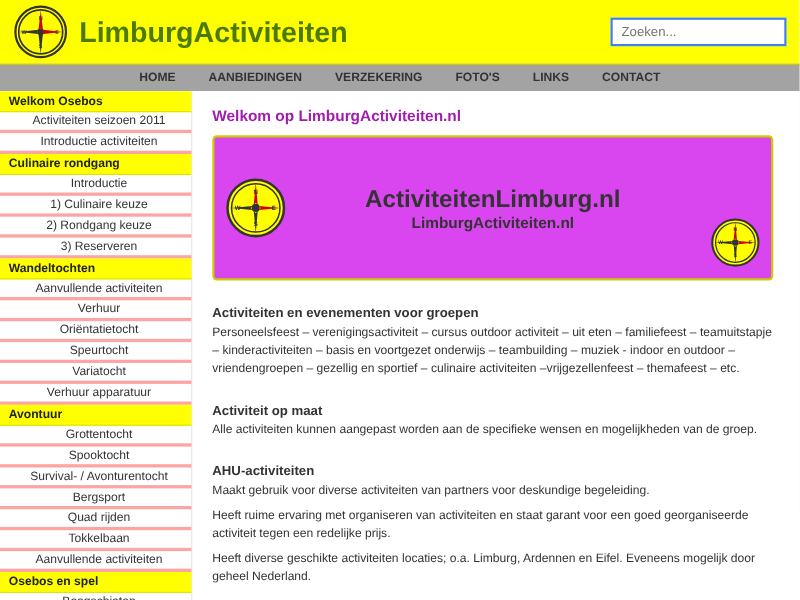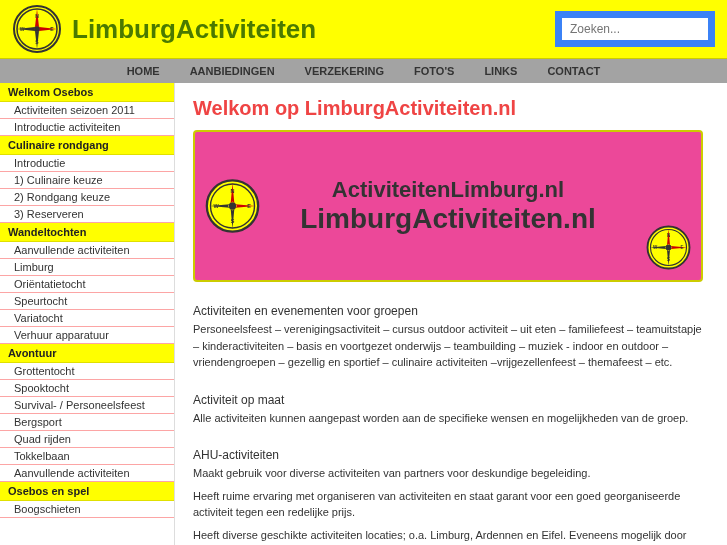--- a/index.html
+++ b/index.html
@@ -20,21 +20,21 @@
     #logo-compass {
       width: 50px;
       height: 50px;
     }
     #site-title {
       font-size: 26px;
       font-weight: bold;
       color: #4a7a00;
     }
     #search-box {
-      border: 7px solid #3b82f6;
+      border: 2px solid #3b82f6;
       padding: 4px 8px;
       font-size: 12px;
       width: 160px;
       color: #0f172a;
       background: white;
     }
 
     #nav-bar {
       background: #a3a3a3;
       border-top: 1px solid #cccc00;
@@ -70,58 +70,59 @@
       padding: 3px 8px;
       color: #222;
       border-bottom: 1px solid #e0e000;
     }
     .sidebar-link {
       display: block;
       padding: 2px 8px 2px 14px;
       color: #333;
       text-decoration: none;
       cursor: pointer;
-      border-bottom: 1px solid #fca5a5;
+      border-bottom: 3px solid #fca5a5;
+      text-align: center;
     }
 
     #content {
       flex: 1;
       padding: 14px 18px;
       background: white;
     }
     #content h1 {
-      font-size: 20px;
-      color: #ef4444;
+      font-size: 14px;
+      color: #a21caf;
       margin-bottom: 10px;
       font-weight: bold;
     }
     #banner-image {
       width: 100%;
       max-width: 510px;
-      height: 152px;
-      background: #ec4899;
+      height: 132px;
+      background: #d946ef;
       border: 2px solid #cccc00;
       border-radius: 4px;
       display: flex;
       align-items: center;
       justify-content: center;
       margin-bottom: 14px;
       position: relative;
       overflow: hidden;
     }
     #banner-text-block {
       text-align: center;
     }
     .banner-line1 {
       font-size: 22px;
       font-weight: bold;
       color: #333;
     }
     .banner-line2 {
-      font-size: 28px;
+      font-size: 14px;
       font-weight: bold;
       color: #333;
     }
     .banner-compass-left {
       position: absolute;
       left: 10px;
       top: 50%;
       transform: translateY(-50%);
       width: 55px;
       height: 55px;
@@ -133,21 +134,21 @@
       width: 45px;
       height: 45px;
     }
     #content p {
       font-size: 11px;
       color: #333;
       line-height: 1.5;
       margin-bottom: 6px;
     }
     .section-title {
-      font-weight: normal;
+      font-weight: bold;
       font-size: 12px;
       color: #333;
       margin-top: 22px;
       margin-bottom: 3px;
     }
   </style>
 </head>
 <body>
 
 <div id="header">
@@ -187,29 +188,29 @@
   <div class="sidebar-category">Welkom Osebos</div>
       <a class="sidebar-link">Activiteiten seizoen 2011</a>
       <a class="sidebar-link">Introductie activiteiten</a>
       <div class="sidebar-category">Culinaire rondgang</div>
       <a class="sidebar-link">Introductie</a>
       <a class="sidebar-link">1) Culinaire keuze</a>
       <a class="sidebar-link">2) Rondgang keuze</a>
       <a class="sidebar-link">3) Reserveren</a>
       <div class="sidebar-category">Wandeltochten</div>
       <a class="sidebar-link">Aanvullende activiteiten</a>
-      <a class="sidebar-link">Limburg</a>
+      <a class="sidebar-link">Verhuur</a>
       <a class="sidebar-link">Oriëntatietocht</a>
       <a class="sidebar-link">Speurtocht</a>
       <a class="sidebar-link">Variatocht</a>
       <a class="sidebar-link">Verhuur apparatuur</a>
       <div class="sidebar-category">Avontuur</div>
       <a class="sidebar-link">Grottentocht</a>
       <a class="sidebar-link">Spooktocht</a>
-      <a class="sidebar-link">Survival- / Personeelsfeest</a>
+      <a class="sidebar-link">Survival- / Avonturentocht</a>
       <a class="sidebar-link">Bergsport</a>
       <a class="sidebar-link">Quad rijden</a>
       <a class="sidebar-link">Tokkelbaan</a>
       <a class="sidebar-link">Aanvullende activiteiten</a>
       <div class="sidebar-category">Osebos en spel</div>
       <a class="sidebar-link">Boogschieten</a>
     </div>
 
   <div id="content">
     <h1>Welkom op LimburgActiviteiten.nl</h1>

